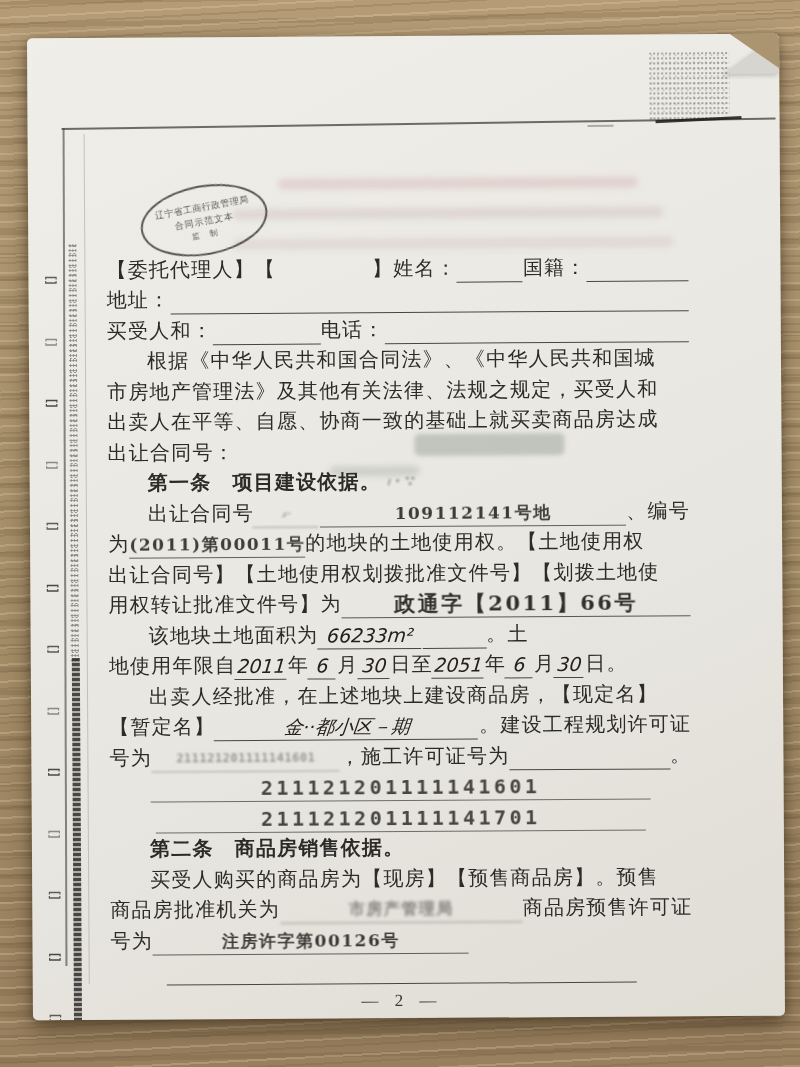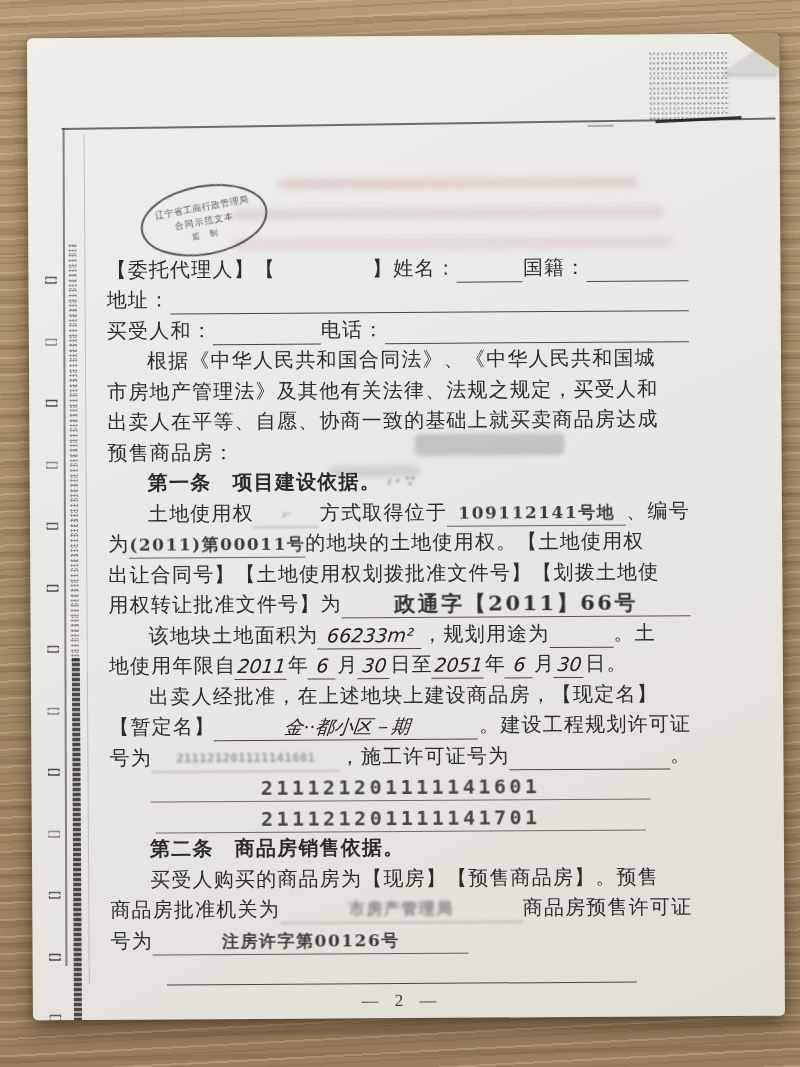--- a/index.html
+++ b/index.html
@@ -134,27 +134,27 @@
       <span>［］</span>
     </div>
 
   <div class="doc" id="doc">
       <div class="line"><span class="seg-t">【委托代理人】【</span><span class="seg-sp" style="width: 96px;"></span><span class="seg-t">】姓名：</span><span class="seg-b" style="width: 66px;"></span><span class="seg-t">国籍：</span><span class="seg-b fill"></span></div>
       <div class="line"><span class="seg-t">地址：</span><span class="seg-b fill"></span></div>
       <div class="line"><span class="seg-t">买受人和：</span><span class="seg-b" style="width: 108px;"></span><span class="seg-t">电话：</span><span class="seg-b fill"></span></div>
       <div class="line indent"><span class="seg-t">根据《中华人民共和国合同法》、《中华人民共和国城</span></div>
       <div class="line"><span class="seg-t">市房地产管理法》及其他有关法律、法规之规定，买受人和</span></div>
       <div class="line"><span class="seg-t">出卖人在平等、自愿、协商一致的基础上就买卖商品房达成</span></div>
-      <div class="line"><span class="seg-t">预售商品房：</span></div>
+      <div class="line"><span class="seg-t">出让合同号：</span></div>
       <div class="line bold indent"><span class="seg-t">第一条　项目建设依据。</span><span class="seg-h scribble">︲· ∵</span></div>
-      <div class="line indent"><span class="seg-t">土地使用权</span><span class="seg-bh scribble" style="width: 66px;">⸗·</span><span class="seg-t">方式取得位于</span><span class="seg-bs fill">109112141号地</span><span class="seg-t">、编号</span></div>
+      <div class="line indent"><span class="seg-t">出让合同号</span><span class="seg-bh scribble" style="width: 66px;">⸗·</span><span class="seg-bs fill">109112141号地</span><span class="seg-t">、编号</span></div>
       <div class="line"><span class="seg-t">为</span><span class="seg-bs" style="width: 176px;">(2011)第00011号</span><span class="seg-t">的地块的土地使用权。【土地使用权</span></div>
       <div class="line"><span class="seg-t">出让合同号】【土地使用权划拨批准文件号】【划拨土地使</span></div>
       <div class="line"><span class="seg-t">用权转让批准文件号】为</span><span class="seg-bs big fill">政通字【2011】66号</span></div>
-      <div class="line indent"><span class="seg-t">该地块土地面积为</span><span class="seg-bh" style="width: 104px;">66233m²</span><span class="seg-t">，规划用途为</span><span class="seg-b" style="width: 64px;"></span><span class="seg-t">。土</span></div>
+      <div class="line indent"><span class="seg-t">该地块土地面积为</span><span class="seg-bh" style="width: 104px;">66233m²</span><span class="seg-b" style="width: 64px;"></span><span class="seg-t">。土</span></div>
       <div class="line"><span class="seg-t">地使用年限自</span><span class="seg-bh" style="width: 52px;">2011</span><span class="seg-t">年</span><span class="seg-bh" style="width: 28px;">6</span><span class="seg-t">月</span><span class="seg-bh" style="width: 32px;">30</span><span class="seg-t">日至</span><span class="seg-bh" style="width: 52px;">2051</span><span class="seg-t">年</span><span class="seg-bh" style="width: 28px;">6</span><span class="seg-t">月</span><span class="seg-bh" style="width: 30px;">30</span><span class="seg-t">日。</span></div>
       <div class="line indent"><span class="seg-t">出卖人经批准，在上述地块上建设商品房，【现定名】</span></div>
       <div class="line"><span class="seg-t">【暂定名】</span><span class="seg-bh fill">金··都小区－期</span><span class="seg-t">。建设工程规划许可证</span></div>
       <div class="line"><span class="seg-t">号为</span><span class="seg-bs faintstamp" style="width: 188px;">211121201111141601</span><span class="seg-t">，施工许可证号为</span><span class="seg-b fill"></span><span class="seg-t">。</span></div>
       <div class="line center"><span class="seg-bs cert" style="width: 500px;">211121201111141601</span></div>
       <div class="line center"><span class="seg-bs cert" style="width: 490px;">211121201111141701</span></div>
       <div class="line bold indent"><span class="seg-t">第二条　商品房销售依据。</span></div>
       <div class="line indent"><span class="seg-t">买受人购买的商品房为【现房】【预售商品房】。预售</span></div>
       <div class="line"><span class="seg-t">商品房批准机关为</span><span class="seg-bs blurstamp fill">市房产管理局</span><span class="seg-t">商品房预售许可证</span></div>
       <div class="line"><span class="seg-t">号为</span><span class="seg-bs" style="width: 316px;">注房许字第00126号</span><span class="seg-sp fill"></span></div>

